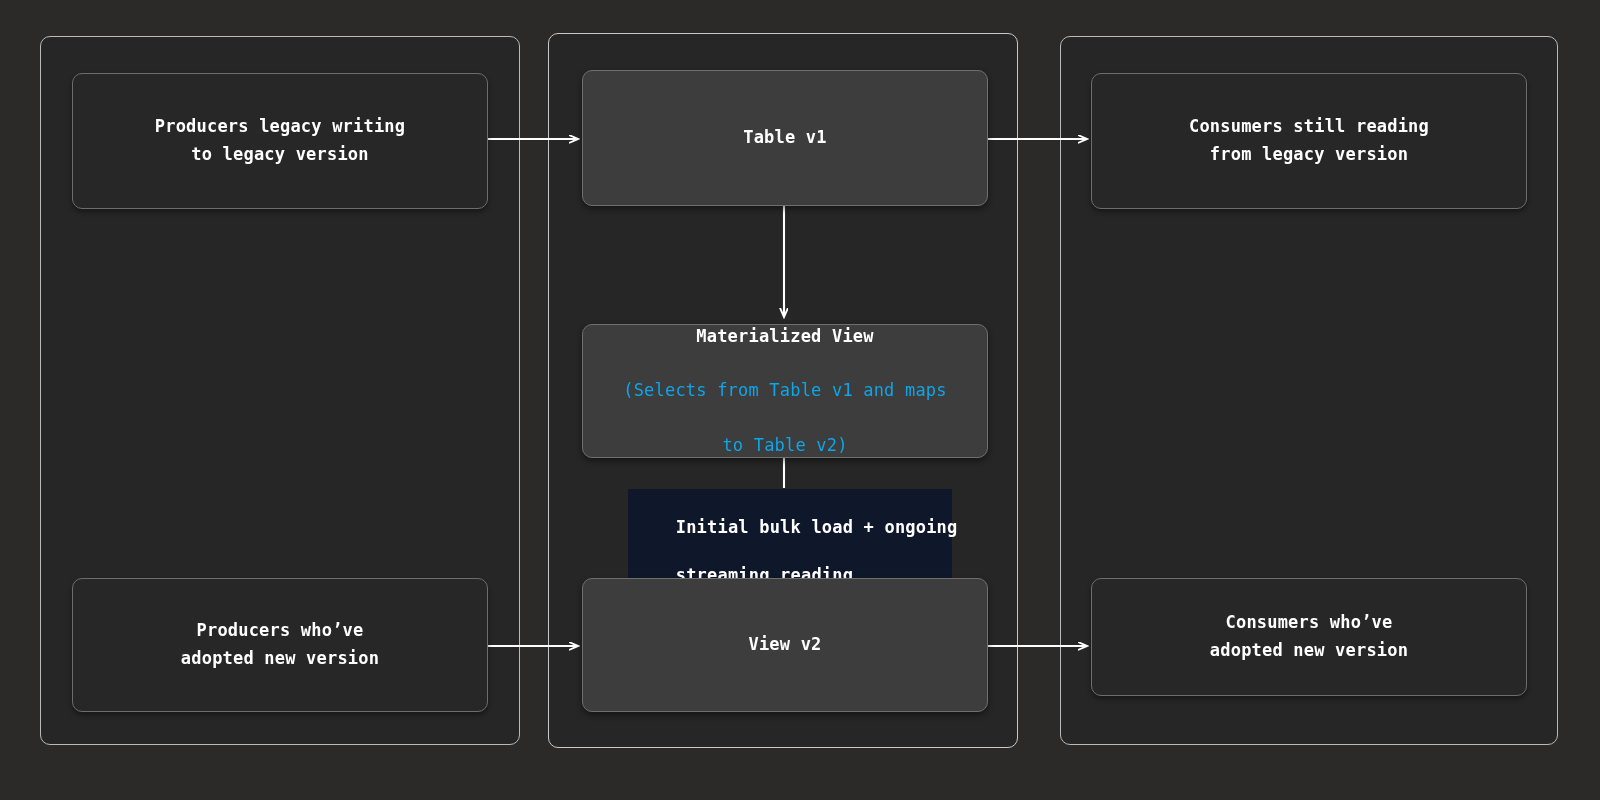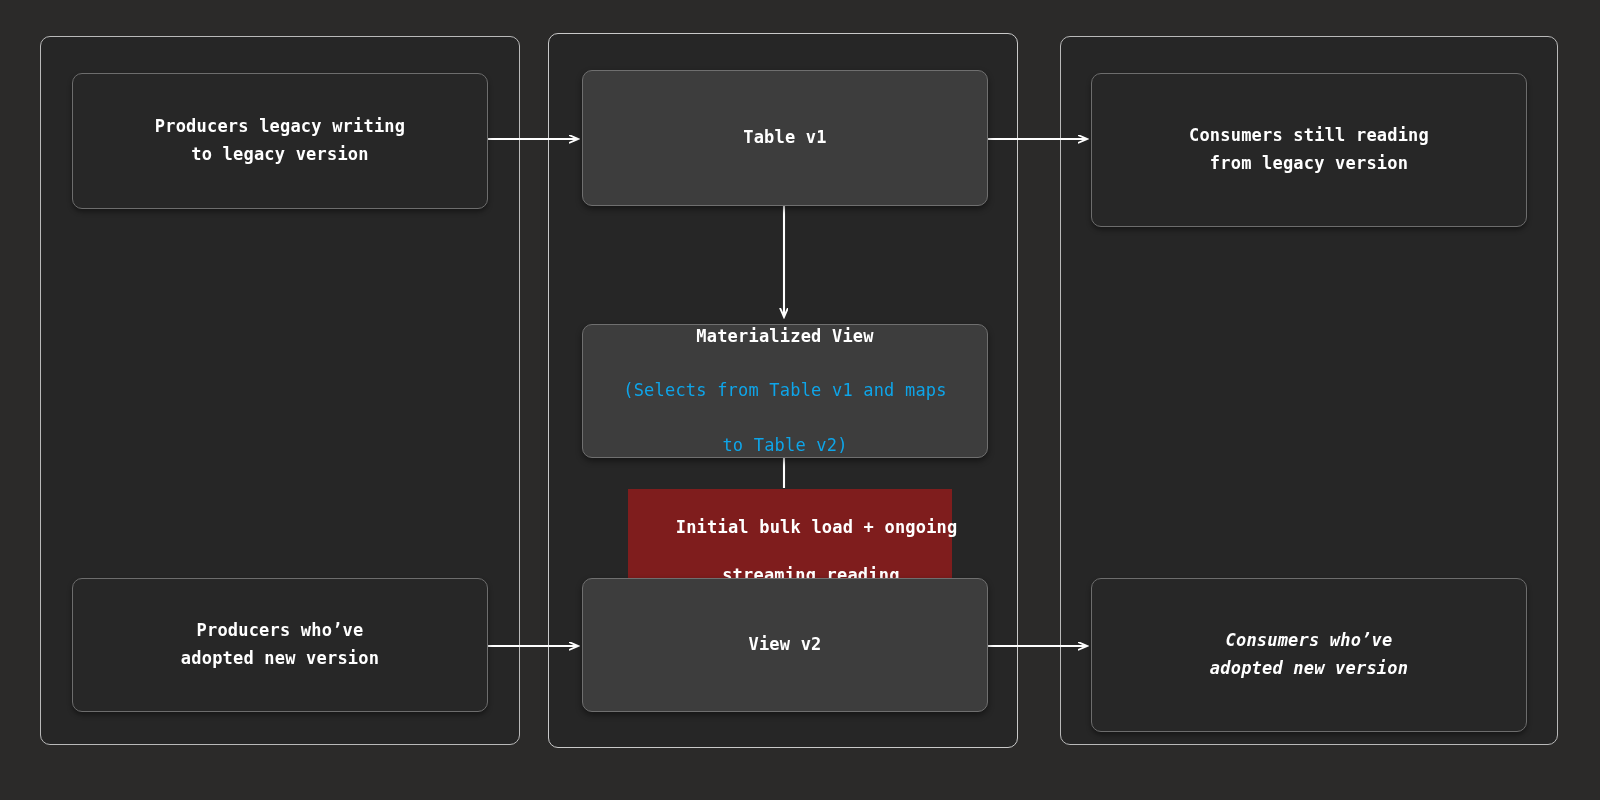--- a/index.html
+++ b/index.html
@@ -63,24 +63,24 @@
     color: #0ea5e9;
   }
 
   
   .edge-label {
     position: absolute;
     color: #ffffff;
     font-size: 17px;
     line-height: 1.42;
     font-weight: 700;
-    text-align: center;
+    text-align: left;
     white-space: pre;
     letter-spacing: 0.2px;
-    background: #7f1d1d;
+    background: #0f172a;
     padding: 2px 6px;
   }
 
   svg.edges {
     position: absolute;
     left: 0;
     top: 0;
     width: 1600px;
     height: 800px;
     pointer-events: none;
@@ -150,23 +150,23 @@
   <div class="node solid" style="left:582px; top:324px; width:406px; height:134px;gap:27px;">
     <span class="line">Materialized View</span>
     <span class="sub">(Selects from Table v1 and maps</span>
     <span class="sub">to Table v2)</span>
   </div>
 
   <div class="node solid" style="left:582px; top:578px; width:406px; height:134px;">
     <span class="line">View v2</span>
   </div>
 
-  <div class="node plain" style="left:1091px; top:73px; width:436px; height:154px;">
+  <div class="node plain" style="left:1091px; top:73px; width:436px; height:136px;">
     <span class="line">Consumers still reading</span>
     <span class="line">from legacy version</span>
   </div>
 
-  <div class="node plain" style="left:1091px; top:578px; width:436px; height:154px;font-style:italic;">
+  <div class="node plain" style="left:1091px; top:578px; width:436px; height:118px;">
     <span class="line">Consumers who’ve</span>
     <span class="line">adopted new version</span>
   </div>
 
 </div>
 
 </body></html>

